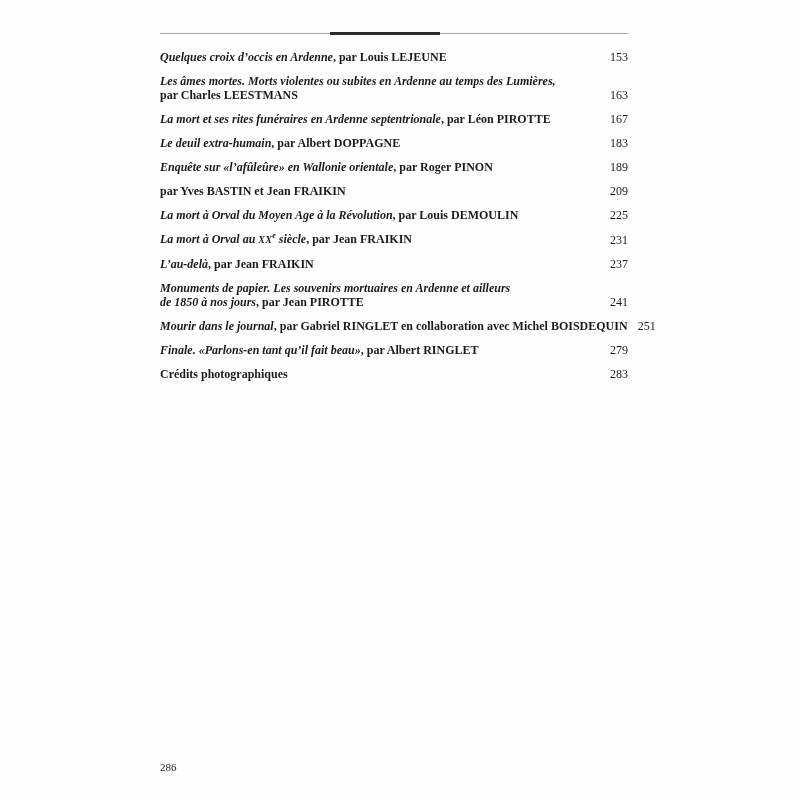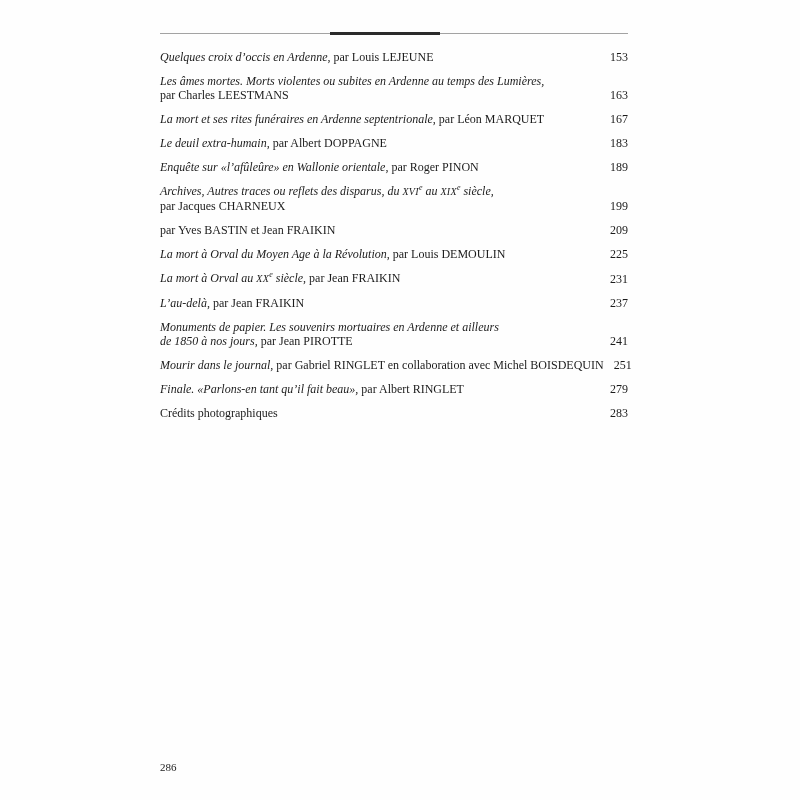--- a/index.html
+++ b/index.html
@@ -21,21 +21,21 @@
     background: #2b2b2b;
   }
   .toc {
     position: absolute; left: 160px; top: 50px; width: 468px;
   }
   .entry {
     display: flex; align-items: flex-end;
     margin-bottom: 10px;
     font-size: 12px; line-height: 14px;
   }
-  .entry-text { flex: 1 1 auto; }
+  .entry-text { flex: 1 1 auto; font-weight: bold; }
   .entry-page { flex: 0 0 auto; margin-left: 10px; }
   .line { white-space: nowrap; }
   .it { font-style: italic; }
   .sc { font-size: 10px; letter-spacing: 0.3px; }
   sup { font-size: 8px; line-height: 0; vertical-align: super; }
   .folio {
     position: absolute; left: 160px; top: 760px;
     font-size: 11px; line-height: 14px;
   }
 </style>
@@ -55,42 +55,35 @@
       </div>
       <div class="entry">
         <div class="entry-text">
           <div class="line"><span class="it">Les âmes mortes. Morts violentes ou subites en Ardenne au temps des Lumières,</span></div>
           <div class="line"><span>par Charles LEESTMANS</span></div>
         </div>
         <div class="entry-page">163</div>
       </div>
       <div class="entry">
         <div class="entry-text">
-          <div class="line"><span class="it">La mort et ses rites funéraires en Ardenne septentrionale</span><span>, par Léon MARQUET</span></div>
+          <div class="line"><span class="it">La mort et ses rites funéraires en Ardenne septentrionale</span><span>, par Léon PIROTTE</span></div>
         </div>
         <div class="entry-page">167</div>
       </div>
       <div class="entry">
         <div class="entry-text">
           <div class="line"><span class="it">Le deuil extra-humain</span><span>, par Albert DOPPAGNE</span></div>
         </div>
         <div class="entry-page">183</div>
       </div>
       <div class="entry">
         <div class="entry-text">
           <div class="line"><span class="it">Enquête sur «l’afûleûre» en Wallonie orientale</span><span>, par Roger PINON</span></div>
         </div>
         <div class="entry-page">189</div>
-      </div>
-      <div class="entry">
-        <div class="entry-text">
-          <div class="line"><span class="it">Archives, Autres traces ou reflets des disparus, du </span><span class="it sc">XVI</span><sup class="it">e</sup><span class="it"> au </span><span class="it sc">XIX</span><sup class="it">e</sup><span class="it"> siècle,</span></div>
-          <div class="line"><span>par Jacques CHARNEUX</span></div>
-        </div>
-        <div class="entry-page">199</div>
       </div>
       <div class="entry">
         <div class="entry-text">
           <div class="line"><span>par Yves BASTIN et Jean FRAIKIN</span></div>
         </div>
         <div class="entry-page">209</div>
       </div>
       <div class="entry">
         <div class="entry-text">
           <div class="line"><span class="it">La mort à Orval du Moyen Age à la Révolution</span><span>, par Louis DEMOULIN</span></div>

